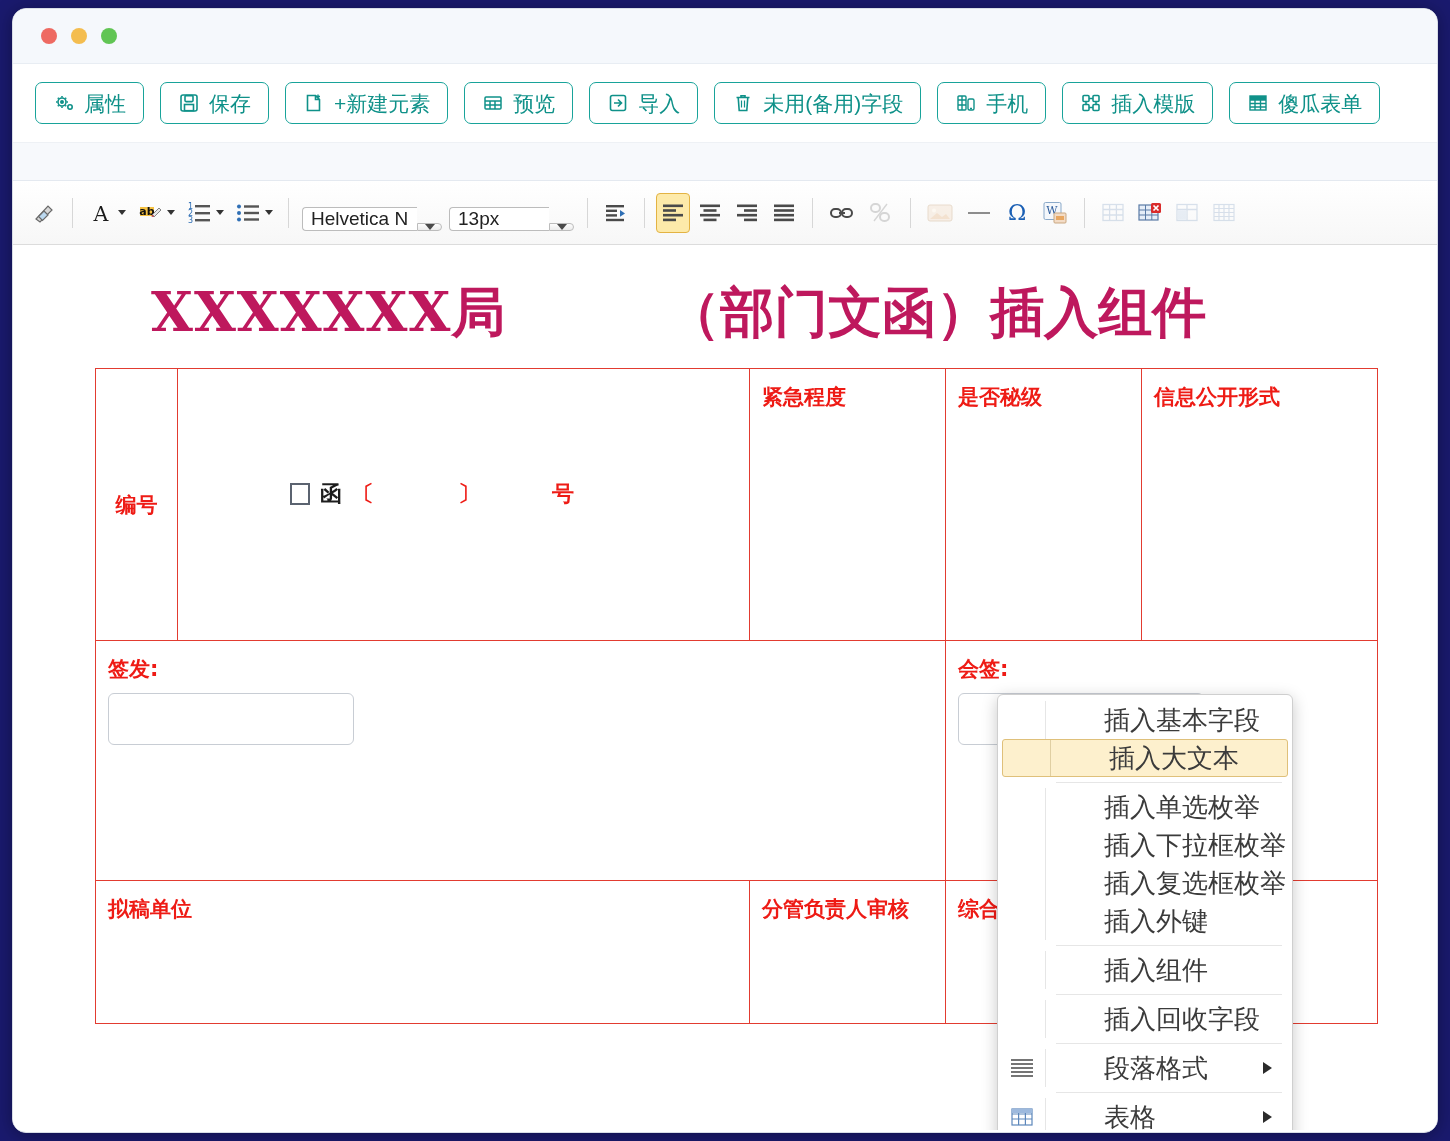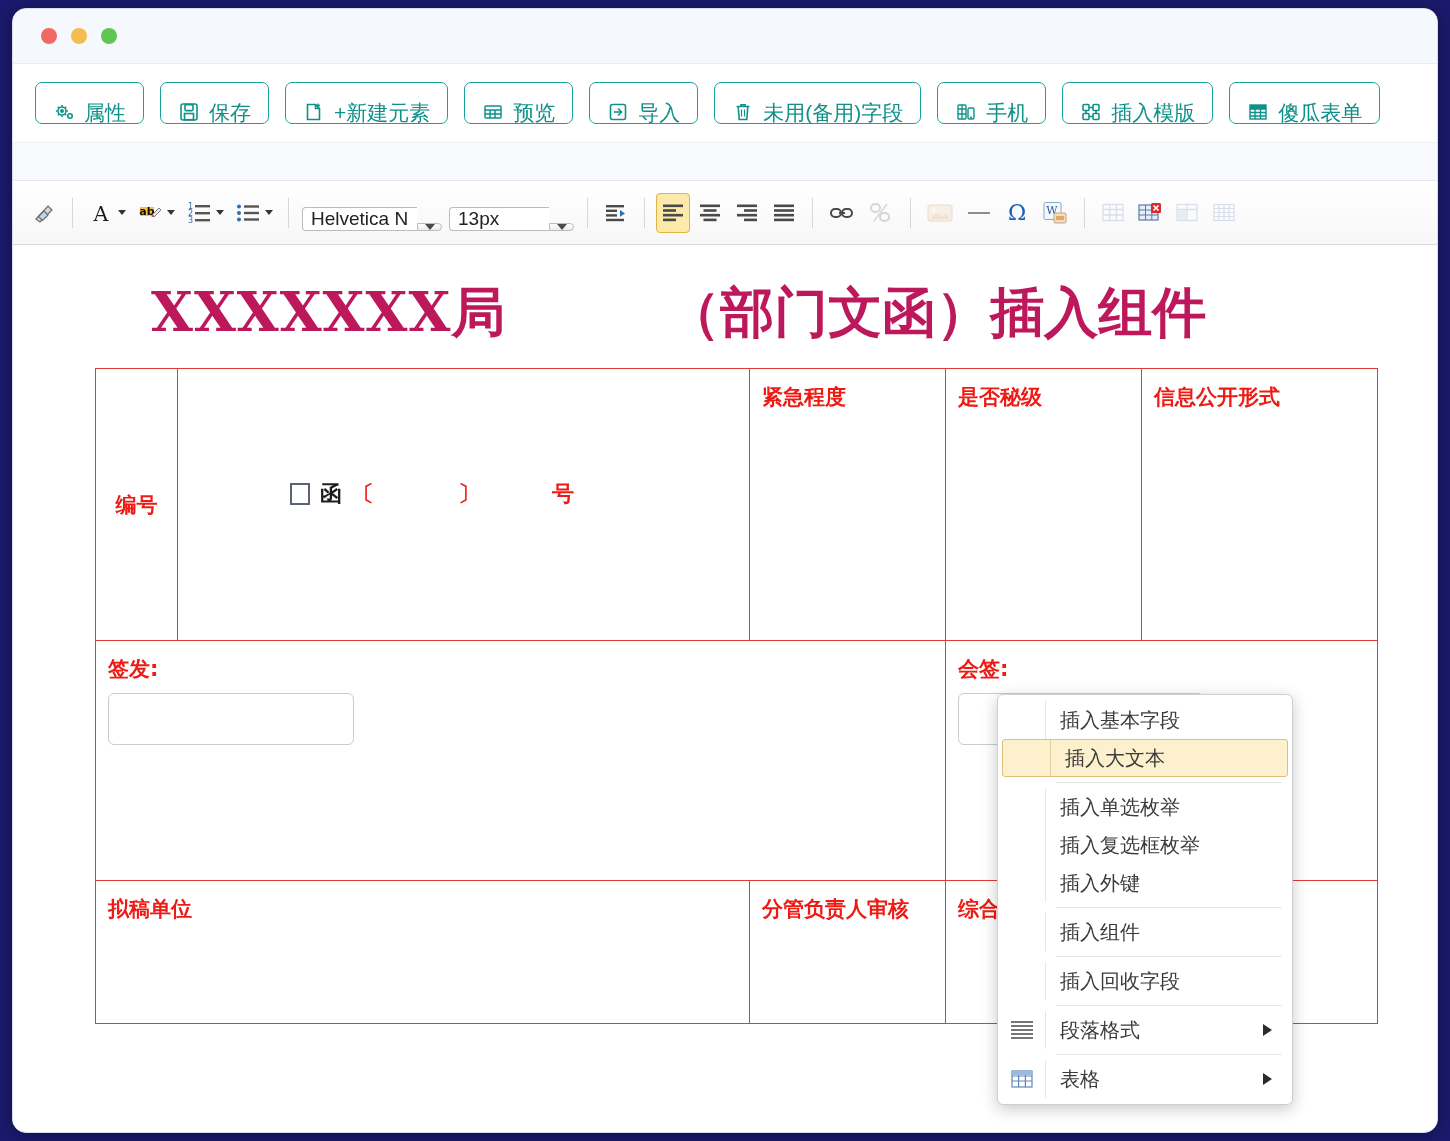--- a/index.html
+++ b/index.html
@@ -40,21 +40,21 @@
   
   #action-toolbar {
     height: 79px;
     background: #ffffff;
     display: flex; align-items: center;
     padding: 0 22px;
     gap: 16px;
     border-bottom: 1px solid #eef1f5;
   }
   .act-btn {
-    display: flex; align-items: flex-end; gap: 9px;
+    display: flex; align-items: center; gap: 9px;
     height: 42px;
     padding: 0 17px;
     border: 1.5px solid #18a39a;
     border-radius: 7px;
     color: #0f9189;
     background: #fff;
     font-size: 21px;
     white-space: nowrap;
     cursor: pointer;
     line-height: 1;
@@ -181,21 +181,22 @@
     font-family: "DejaVu Sans", "Liberation Sans", sans-serif;
     z-index: 50;
   }
   .cm-item {
     display: flex; align-items: center;
     height: 38px;
     padding: 0 10px 0 0;
     cursor: pointer;
     position: relative;
     color: #3b3b3b;
-    font-size: 20px;
+    font-size: 26px;
+    gap: 44px;
   }
   .cm-item .cm-ico {
     width: 48px; flex: 0 0 48px;
     display: flex; align-items: center; justify-content: center;
     border-right: 1px solid #e6e6e6;
     align-self: stretch;
   }
   .cm-item .cm-label { padding-left: 14px; flex: 1; white-space: nowrap; }
   .cm-item .cm-arrow {
     width: 0; height: 0;
@@ -641,20 +642,24 @@
         <span class="cm-label">插入大文本</span>
       </div>
       <div class="cm-sep"></div>
 
       <div class="cm-item">
         <span class="cm-ico"></span>
         <span class="cm-label">插入单选枚举</span>
       </div>
       <div class="cm-item">
         <span class="cm-ico"></span>
+        <span class="cm-label">插入下拉框枚举</span>
+      </div>
+      <div class="cm-item">
+        <span class="cm-ico"></span>
         <span class="cm-label">插入复选框枚举</span>
       </div>
       <div class="cm-item">
         <span class="cm-ico"></span>
         <span class="cm-label">插入外键</span>
       </div>
       <div class="cm-sep"></div>
 
       <div class="cm-item">
         <span class="cm-ico"></span>

